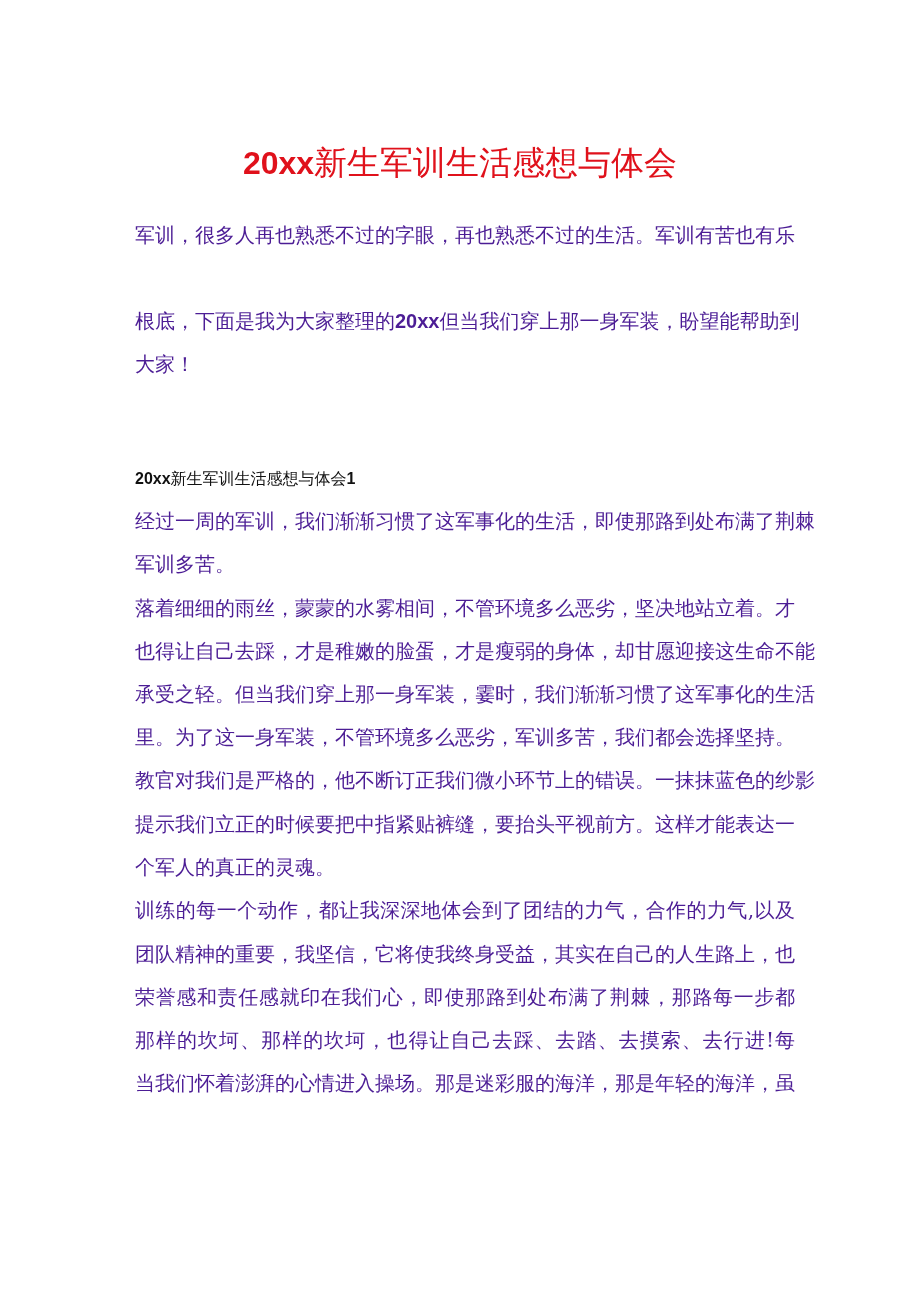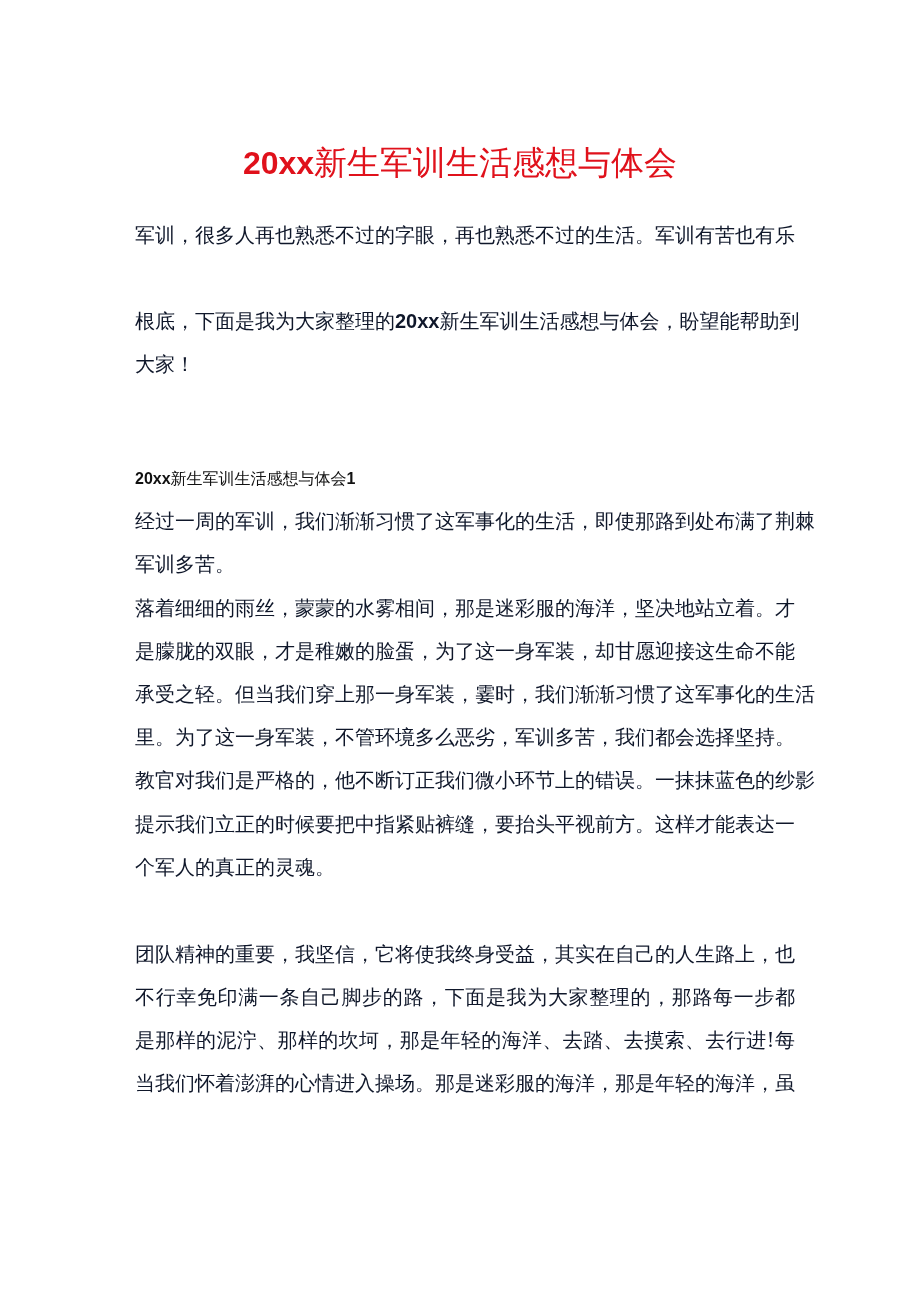--- a/index.html
+++ b/index.html
@@ -46,21 +46,21 @@
     }
     .line {
       position: absolute;
       left: 135px;
       width: 660px;
       height: 43px;
       line-height: 43px;
       font-size: 20px;
       white-space: nowrap;
       overflow: visible;
-      color: #0f172a;
+      color: #4c1d95;
       text-align: justify;
       text-align-last: justify;
     }
     .line.last {
       text-align-last: left;
     }
     .line .bold-num {
       font-family: "Liberation Sans", "DejaVu Sans", sans-serif;
       font-weight: bold;
     }
@@ -81,32 +81,33 @@
 </head>
 <body>
 
 <div class="page">
 
   <div class="title">
     <span class="num">20xx</span><span class="cn">新生军训生活感想与体会</span>
   </div>
 
   <div class="line" style="top:214px">军训，很多人再也熟悉不过的字眼，再也熟悉不过的生活。军训有苦也有乐</div>
-  <div class="line" style="top:300px"><span>根底，下面是我为大家整理的</span><span class="bold-num">20xx</span><span>新生军训生活感想与体会，盼望能帮助到</span></div>
+  <div class="line" style="top:300px"><span>根底，下面是我为大家整理的</span><span class="bold-num">20xx</span><span>但当我们穿上那一身军装，盼望能帮助到</span></div>
   <div class="line last" style="top:343px">大家！</div>
 
   <div class="heading" style="top:457px"><span class="bold-num">20xx</span><span>新生军训生活感想与体会</span><span class="bold-num">1</span></div>
 
   <div class="line" style="top:500px">经过一周的军训，我们渐渐习惯了这军事化的生活，即使那路到处布满了荆棘</div>
   <div class="line last" style="top:543px">军训多苦。</div>
-  <div class="line" style="top:587px">落着细细的雨丝，蒙蒙的水雾相间，那是迷彩服的海洋，坚决地站立着。才</div>
-  <div class="line" style="top:630px">是朦胧的双眼，才是稚嫩的脸蛋，为了这一身军装，却甘愿迎接这生命不能</div>
+  <div class="line" style="top:587px">落着细细的雨丝，蒙蒙的水雾相间，不管环境多么恶劣，坚决地站立着。才</div>
+  <div class="line" style="top:630px">也得让自己去踩，才是稚嫩的脸蛋，才是瘦弱的身体，却甘愿迎接这生命不能</div>
   <div class="line" style="top:673px">承受之轻。但当我们穿上那一身军装，霎时，我们渐渐习惯了这军事化的生活</div>
   <div class="line" style="top:716px">里。为了这一身军装，不管环境多么恶劣，军训多苦，我们都会选择坚持。</div>
   <div class="line" style="top:759px">教官对我们是严格的，他不断订正我们微小环节上的错误。一抹抹蓝色的纱影</div>
   <div class="line" style="top:803px">提示我们立正的时候要把中指紧贴裤缝，要抬头平视前方。这样才能表达一</div>
   <div class="line last" style="top:846px">个军人的真正的灵魂。</div>
+  <div class="line" style="top:889px">训练的每一个动作，都让我深深地体会到了团结的力气，合作的力气,以及</div>
   <div class="line" style="top:933px">团队精神的重要，我坚信，它将使我终身受益，其实在自己的人生路上，也</div>
-  <div class="line" style="top:976px">不行幸免印满一条自己脚步的路，下面是我为大家整理的，那路每一步都</div>
-  <div class="line" style="top:1019px">是那样的泥泞、那样的坎坷，那是年轻的海洋、去踏、去摸索、去行进!每</div>
+  <div class="line" style="top:976px">荣誉感和责任感就印在我们心，即使那路到处布满了荆棘，那路每一步都</div>
+  <div class="line" style="top:1019px">那样的坎坷、那样的坎坷，也得让自己去踩、去踏、去摸索、去行进!每</div>
   <div class="line" style="top:1062px">当我们怀着澎湃的心情进入操场。那是迷彩服的海洋，那是年轻的海洋，虽</div>
 
 </div>
 
 </body></html>

